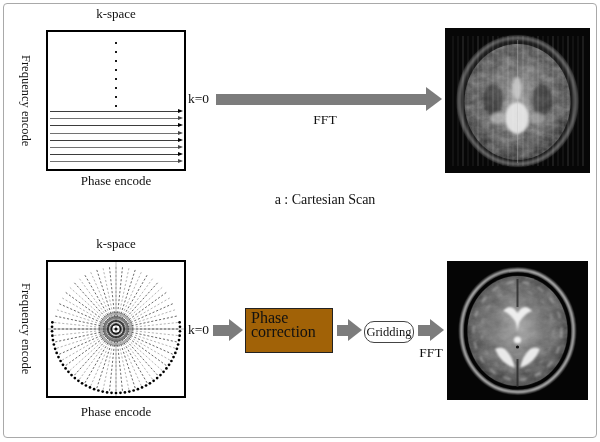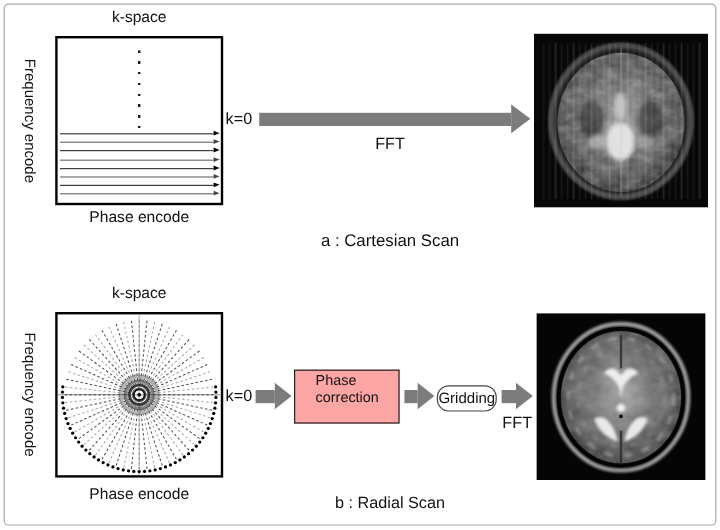--- a/index.html
+++ b/index.html
@@ -1,18 +1,18 @@
 <!DOCTYPE html>
 <html><head>
 <meta charset="utf-8">
 <style>
   html,body{margin:0;padding:0;background:#ffffff;}
   #stage{
     position:relative;width:600px;height:442px;background:#ffffff;
-    font-family:Liberation Sans, sans-serif;color:#111;
+    font-family:Liberation Serif, serif;color:#111;
     overflow:hidden;
   }
   .frame{
     position:absolute;left:3px;top:3px;width:592px;height:433px;
     border:1px solid #a9a9a9;border-radius:4px;pointer-events:none;
   }
   .abs{position:absolute;}
   .lbl{position:absolute;color:#111;font-size:13px;line-height:1.15;white-space:nowrap;}
   .ctr{text-align:center;}
   .vert{
@@ -39,22 +39,22 @@
   .hhead{
     position:absolute;width:0;height:0;
     border-top:11px solid transparent;border-bottom:11px solid transparent;
     border-left:14px solid #7c7c7c;
   }
   .hhead.big{
     border-top:12px solid transparent;border-bottom:12px solid transparent;
     border-left:16px solid #7c7c7c;
   }
   .smallbox{
-    position:absolute;background:#fca5a5;border:1.5px solid #222;box-sizing:border-box;
-    font-size:12px;line-height:13.5px;padding:2px 2px 0 17px;
+    position:absolute;background:#a16207;border:1.5px solid #222;box-sizing:border-box;
+    font-size:16px;line-height:13.5px;padding:2px 2px 0 5px;
   }
   .gridbox{
     position:absolute;background:#fff;border:1px solid #444;box-sizing:border-box;
     font-size:12.5px;text-align:center;line-height:20px;
   }
   svg{display:block;}
 </style>
 </head>
 <body>
 
@@ -320,14 +320,13 @@
     <ellipse cx="70.5" cy="70" rx="36" ry="41" fill="none" stroke="#cccccc" stroke-width="2" stroke-dasharray="5 11" opacity="0.3" filter="url(#softB)"></ellipse>
     <line x1="70.5" y1="18" x2="70.5" y2="46" stroke="#2a2a2a" stroke-width="2" opacity="0.8"></line>
     <line x1="70.5" y1="98" x2="70.5" y2="126" stroke="#2a2a2a" stroke-width="2" opacity="0.8"></line>
     <path d="M56,50 Q64,41 70.5,52 Q77,41 85,50 Q77,53 72.5,61 Q70.5,67 70.5,71 Q70.5,67 68.5,61 Q64,53 56,50 Z" fill="#ededed" filter="url(#softB)"></path>
     <path d="M48,88 Q54,103 68,107 Q66,96 58,88 Q53,85 48,88 Z" fill="#e9e9e9" filter="url(#softB)"></path>
     <path d="M93,88 Q87,103 73,107 Q75,96 83,88 Q88,85 93,88 Z" fill="#e9e9e9" filter="url(#softB)"></path>
     <circle cx="70.5" cy="79" r="3.6" fill="#f0f0f0" filter="url(#softB)"></circle>
     <circle cx="70.5" cy="86" r="1.6" fill="#111111"></circle>
   </svg>
 
-  <div class="lbl ctr" style="left:160px;top:411px;width:330px;font-size:13.5px;">b : Radial Scan</div>
 </div>
 
 </body></html>

